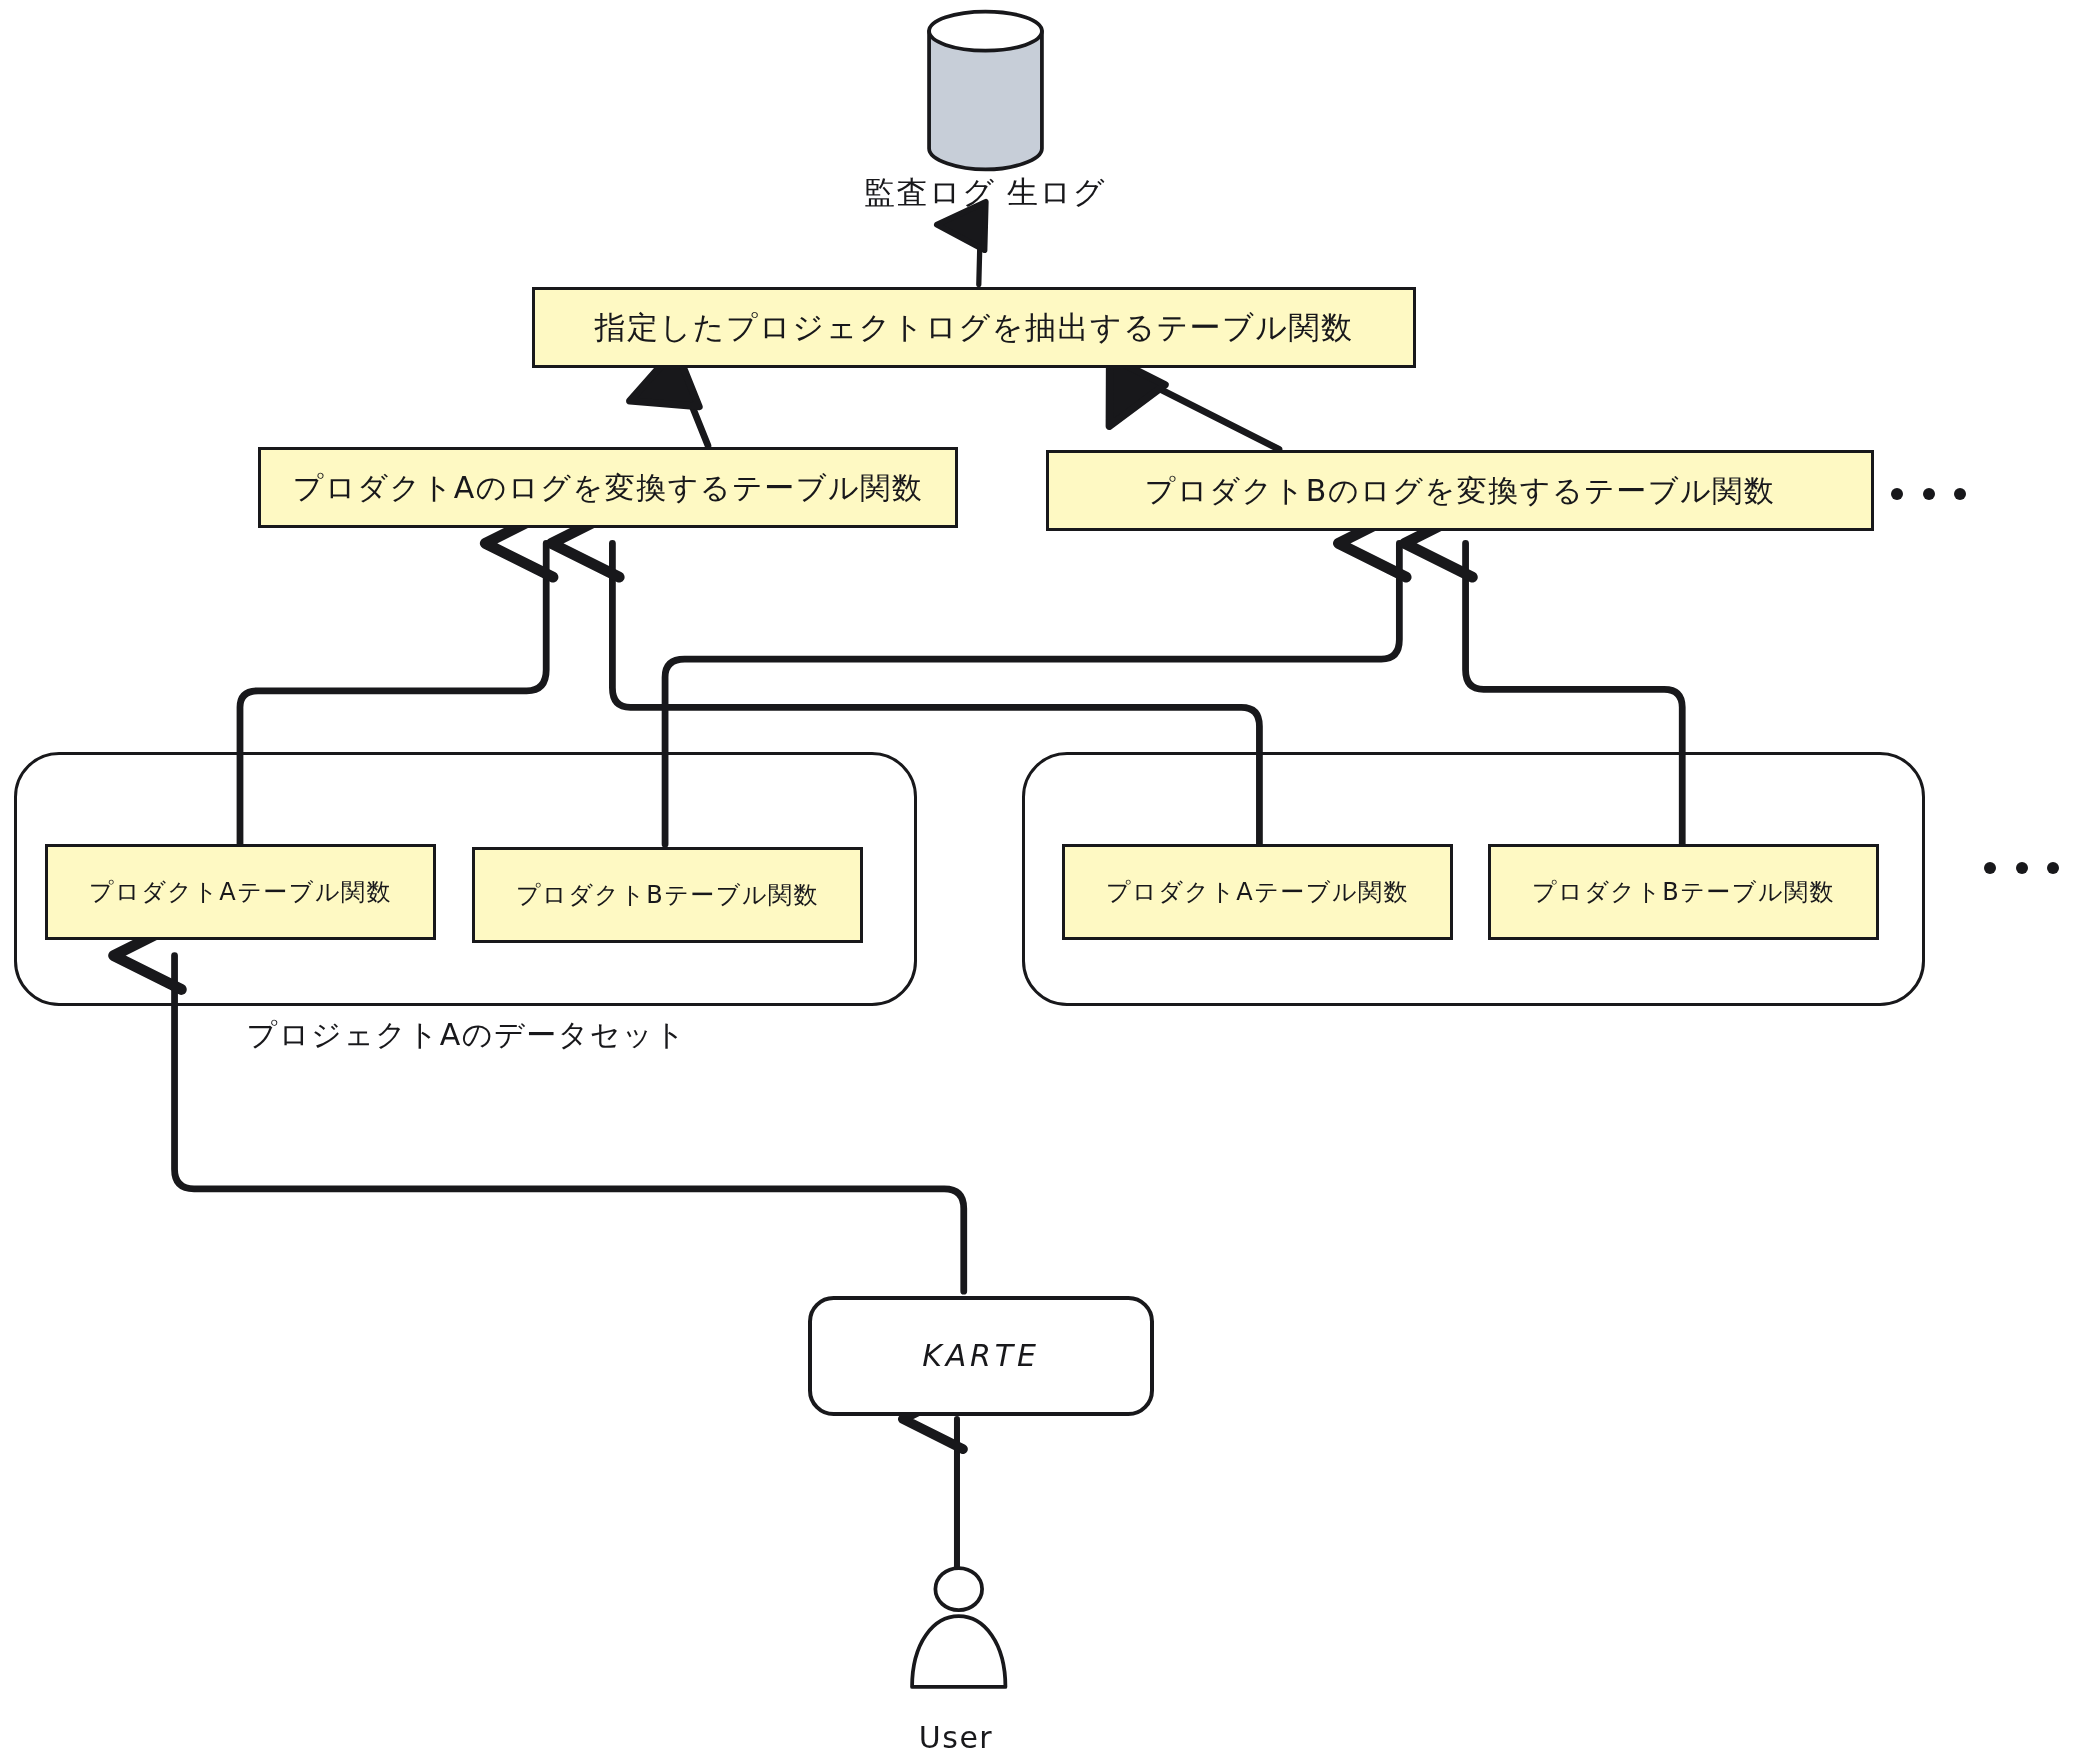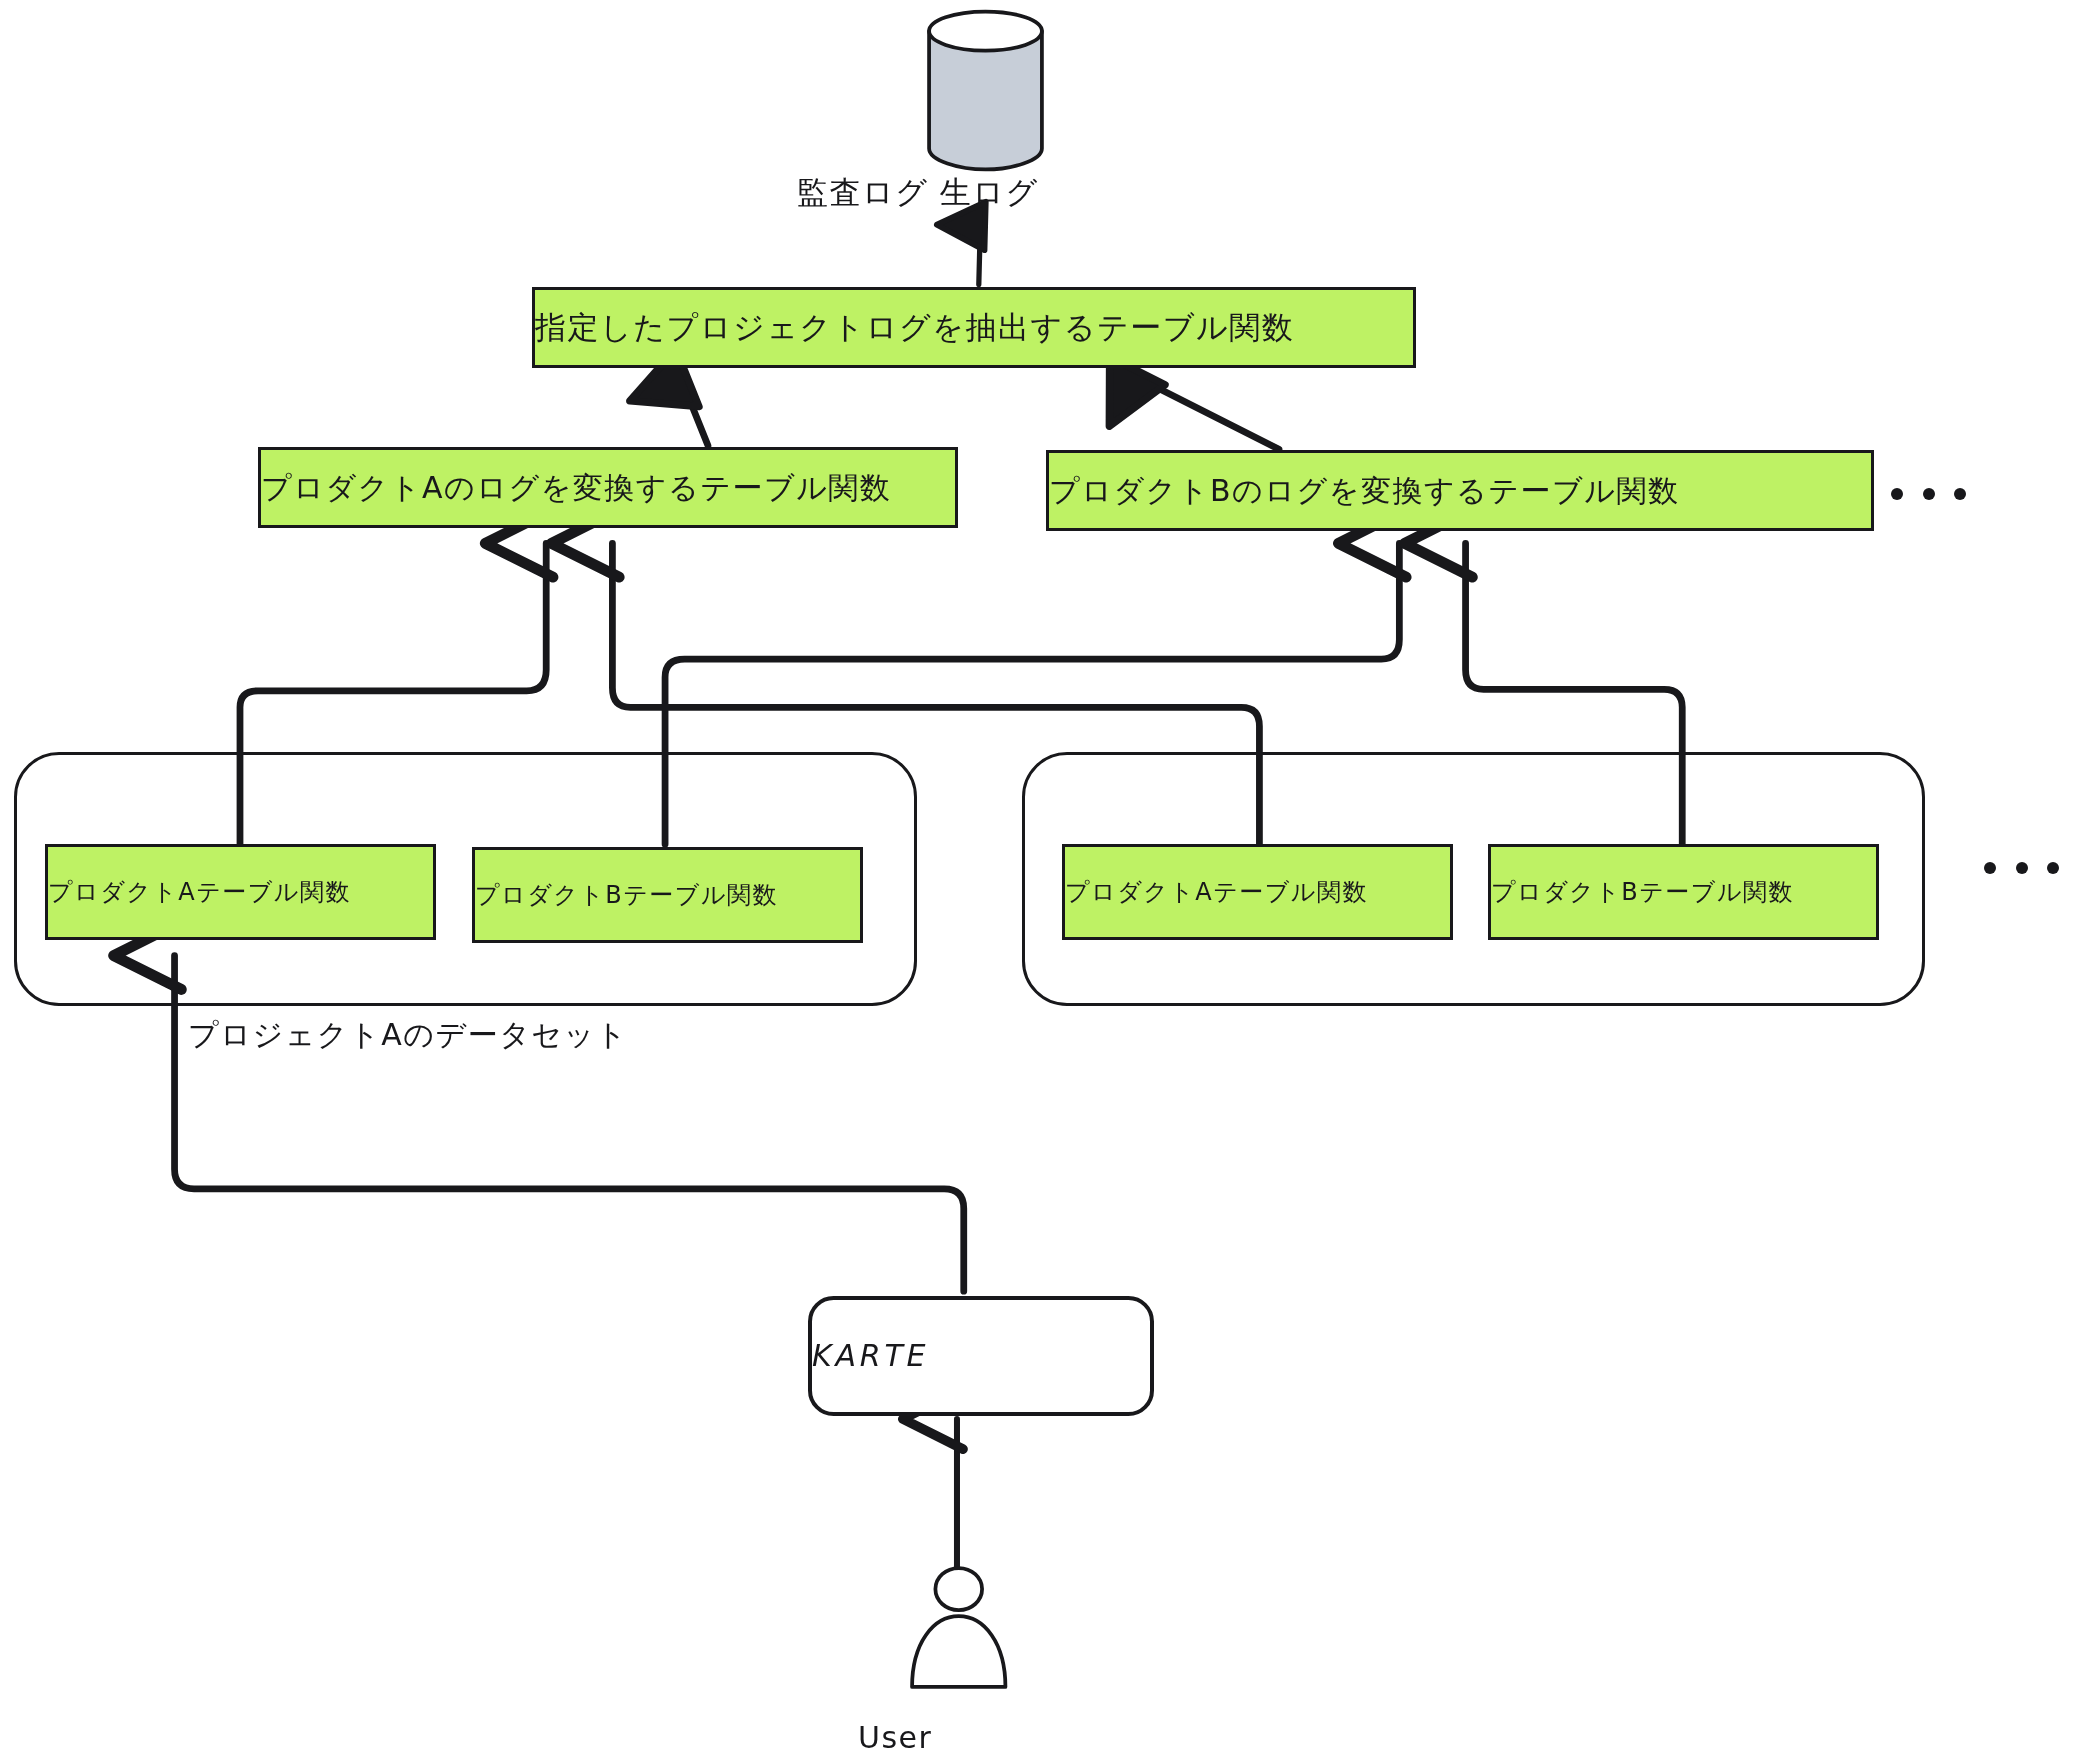--- a/index.html
+++ b/index.html
@@ -24,25 +24,26 @@
     top: 0;
     width: 2087px;
     height: 1763px;
     pointer-events: none;
   }
   .node {
     position: absolute;
     box-sizing: border-box;
     display: flex;
     align-items: center;
+    justify-content: center;
     text-align: center;
     color: #18181b;
   }
   .rect-node {
-    background: #bef264;
+    background: #fef9c3;
     border: 3.8px solid #18181b;
   }
   .group-node {
     background: transparent;
     border: 3.8px solid #18181b;
     border-radius: 45px;
   }
   .round-node {
     background: #ffffff;
     border: 4.5px solid #18181b;

